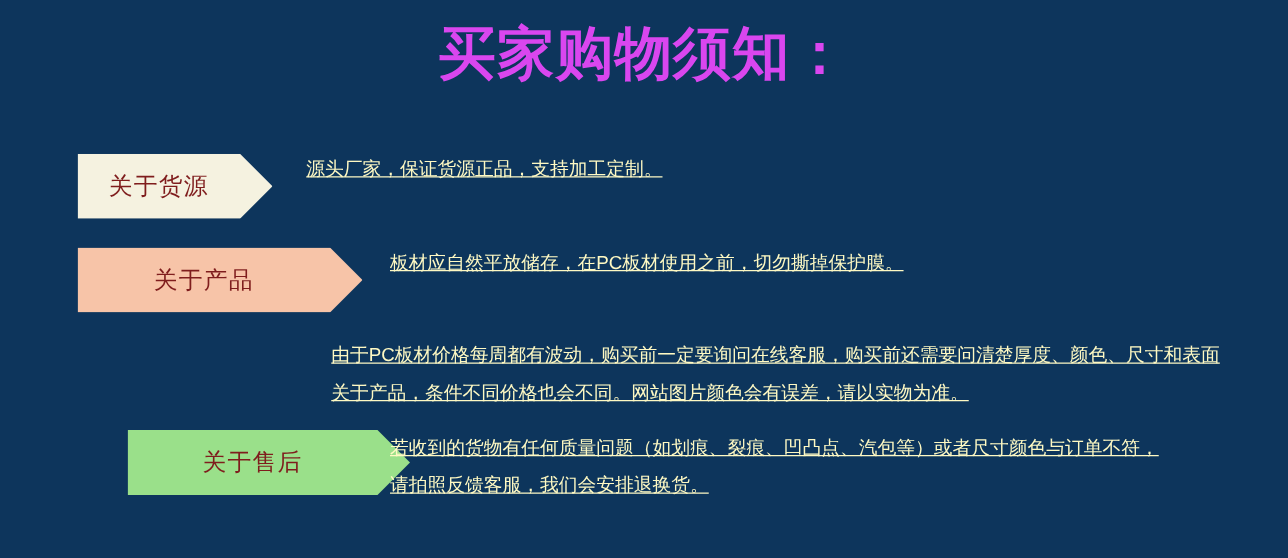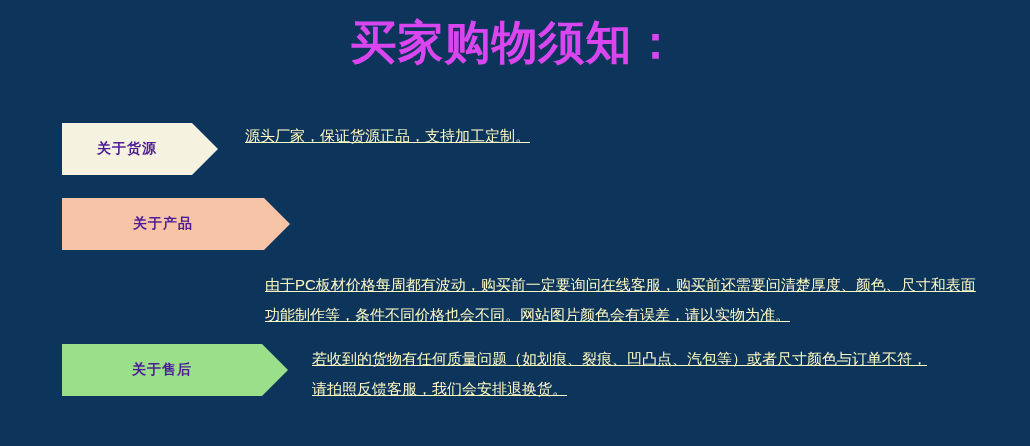--- a/index.html
+++ b/index.html
@@ -57,35 +57,35 @@
     height: 52px;
     display: flex;
     align-items: center;
     justify-content: center;
     box-sizing: border-box;
     padding-right: 26px;
     -webkit-clip-path: polygon(0 0, calc(100% - 26px) 0, 100% 50%, calc(100% - 26px) 100%, 0 100%);
     clip-path: polygon(0 0, calc(100% - 26px) 0, 100% 50%, calc(100% - 26px) 100%, 0 100%);
   }
   .banner-label {
-    font-size: 14px;
-    font-weight: bold;
-    color: #4c1d95;
+    font-size: 19px;
+    font-weight: normal;
+    color: #7f1d1d;
     letter-spacing: 1px;
     white-space: nowrap;
   }
 
   .banner-w1 { width: 156px; }
   .banner-w2 { width: 228px; }
   .banner-w3 { width: 150px; }
   .banner-w4 { width: 226px; }
 
   .banner-cream { background: #f5f2e0; }
   .banner-peach { background: #f7c4a8; }
-  .banner-green { background: #9ae08a; }
+  .banner-green { background: #9ae08a; margin-left: 40px; }
 
   
   .desc {
     position: absolute;
     top: 0px;
     color: #fef9c3;
     font-size: 15px;
     line-height: 30px;
     white-space: nowrap;
     text-decoration: underline;
@@ -114,27 +114,28 @@
     <div class="desc desc-1">
       <p>源头厂家，保证货源正品，支持加工定制。</p>
     </div>
   </div>
 
   <div class="row row-2">
     <div class="banner banner-peach banner-w2">
       <span class="banner-label">关于产品</span>
     </div>
     <div class="desc desc-2">
+      <p>板材应自然平放储存，在PC板材使用之前，切勿撕掉保护膜。</p>
     </div>
   </div>
 
   <div class="row row-3">
     <div class="desc desc-3">
       <p>由于PC板材价格每周都有波动，购买前一定要询问在线客服，购买前还需要问清楚厚度、颜色、尺寸和表面</p>
-      <p>功能制作等，条件不同价格也会不同。网站图片颜色会有误差，请以实物为准。</p>
+      <p>关于产品，条件不同价格也会不同。网站图片颜色会有误差，请以实物为准。</p>
     </div>
   </div>
 
   <div class="row row-4">
     <div class="banner banner-green banner-w4">
       <span class="banner-label">关于售后</span>
     </div>
     <div class="desc desc-4">
       <p>若收到的货物有任何质量问题（如划痕、裂痕、凹凸点、汽包等）或者尺寸颜色与订单不符，</p>
       <p>请拍照反馈客服，我们会安排退换货。</p>

